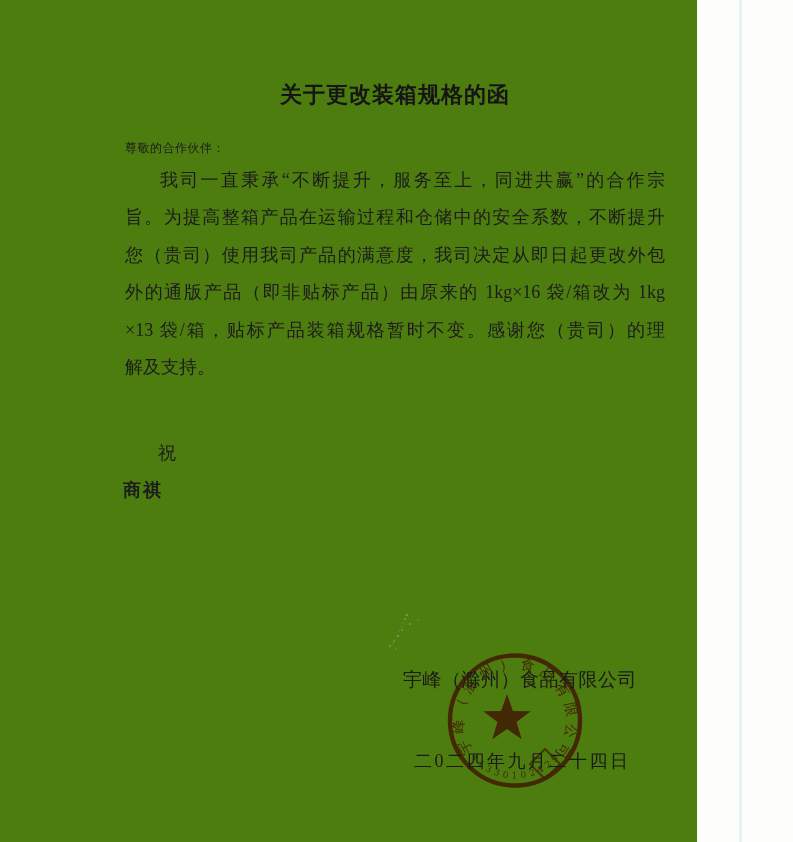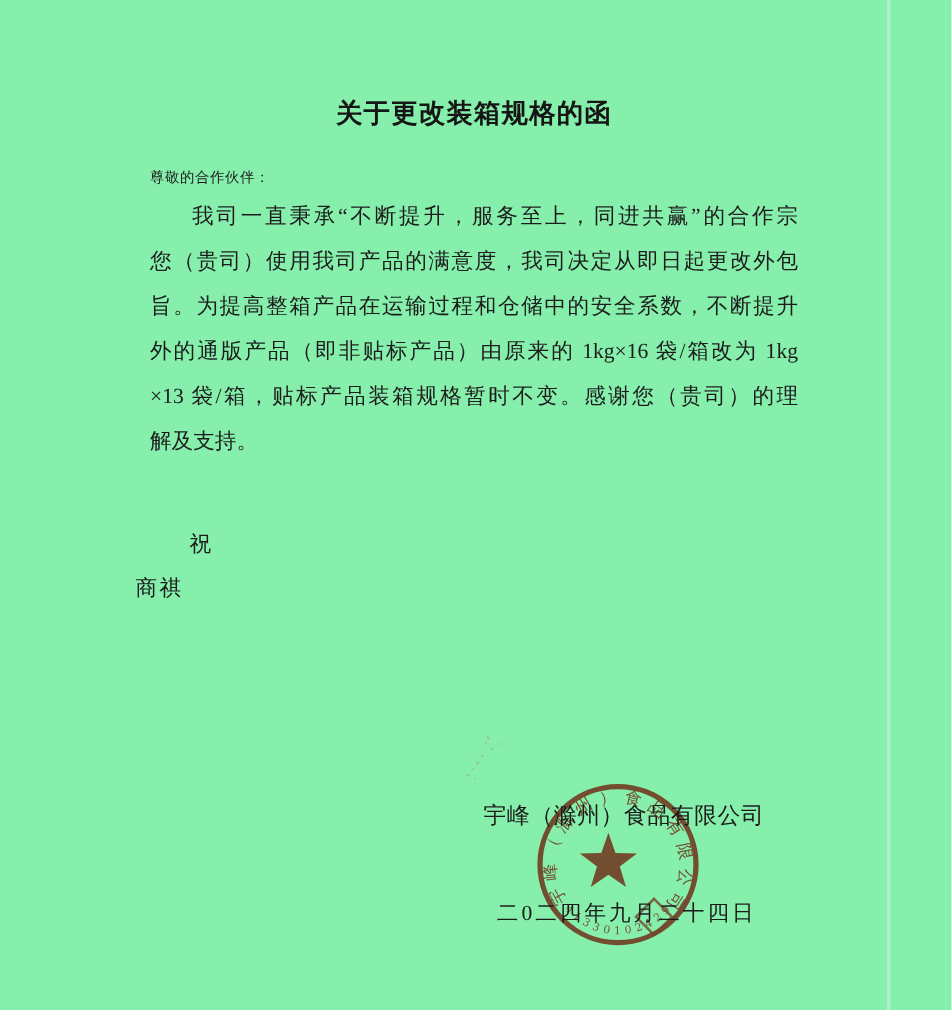--- a/index.html
+++ b/index.html
@@ -1,20 +1,20 @@
 <!DOCTYPE html>
 <html><head>
 <meta charset="utf-8">
 <style>
   * { margin: 0; padding: 0; box-sizing: border-box; }
   html, body { width: 793px; height: 842px; background: #fdfdfc; overflow: hidden; }
   .page {
     position: relative;
-    width: 793px; height: 842px;
-    background: #86efac;
+    width: 697px; height: 842px;
+    background: #4d7c0f;
     font-family: "Liberation Serif", "DejaVu Serif", serif;
     color: #1c1c1c;
   }
   .doc-title {
     position: absolute;
     left: 125px; top: 80px; width: 540px;
     text-align: center;
     font-family: "DejaVu Sans", "Liberation Sans", sans-serif;
     font-weight: 700;
     font-size: 22px;
@@ -43,23 +43,24 @@
     text-align-last: justify;
   }
   .body-line.indent { text-indent: 35px; }
   .closing-wish {
     position: absolute;
     left: 158px; top: 441px;
     font-size: 18px;
   }
   .closing-phrase {
     position: absolute;
-    left: 113px; top: 478px;
+    left: 123px; top: 478px;
     font-size: 18px;
     letter-spacing: 2px;
+    font-weight: bold;
   }
   .sig-company {
     position: absolute;
     left: 403px; top: 667px;
     font-size: 19px;
     letter-spacing: 0.5px;
     z-index: 3;
     color: #1a1a1a;
   }
   .sig-date {
@@ -100,22 +101,22 @@
 <body>
 
 <div class="page">
 
   <div class="doc-title">关于更改装箱规格的函</div>
 
   <div class="salutation">尊敬的合作伙伴：</div>
 
   <div class="body-block">
     <div class="body-line just indent">我司一直秉承“不断提升，服务至上，同进共赢”的合作宗</div>
+    <div class="body-line just">旨。为提高整箱产品在运输过程和仓储中的安全系数，不断提升</div>
     <div class="body-line just">您（贵司）使用我司产品的满意度，我司决定从即日起更改外包</div>
-    <div class="body-line just">旨。为提高整箱产品在运输过程和仓储中的安全系数，不断提升</div>
     <div class="body-line just">外的通版产品（即非贴标产品）由原来的 1kg×16 袋/箱改为 1kg</div>
     <div class="body-line just">×13 袋/箱，贴标产品装箱规格暂时不变。感谢您（贵司）的理</div>
     <div class="body-line">解及支持。</div>
   </div>
 
   <div class="closing-wish">祝</div>
   <div class="closing-phrase">商祺</div>
 
   <div class="sig-company">宇峰（滁州）食品有限公司</div>
   <div class="sig-date">二0二四年九月二十四日</div>

